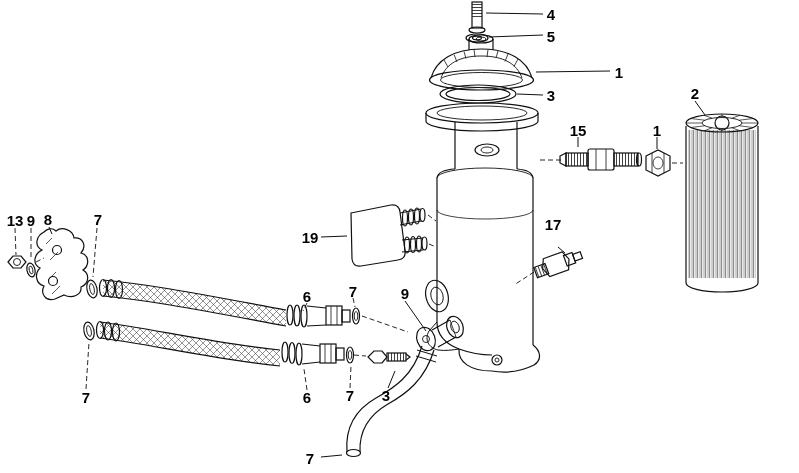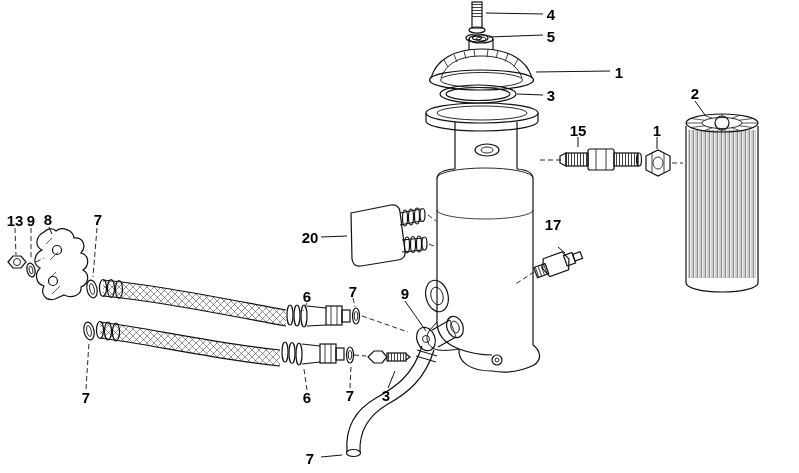--- a/index.html
+++ b/index.html
@@ -237,21 +237,21 @@
     </g>
   </svg>
 
   <div class="part-label" style="left:551px;top:14px">4</div>
   <div class="part-label" style="left:551px;top:36px">5</div>
   <div class="part-label" style="left:619px;top:72px">1</div>
   <div class="part-label" style="left:551px;top:95px">3</div>
   <div class="part-label" style="left:695px;top:93px">2</div>
   <div class="part-label" style="left:578px;top:130px">15</div>
   <div class="part-label" style="left:657px;top:130px">1</div>
-  <div class="part-label" style="left:310px;top:237px">20</div>
+  <div class="part-label" style="left:310px;top:237px">19</div>
   <div class="part-label" style="left:553px;top:224px">17</div>
   <div class="part-label" style="left:15px;top:220px">13</div>
   <div class="part-label" style="left:31px;top:220px">9</div>
   <div class="part-label" style="left:48px;top:219px">8</div>
   <div class="part-label" style="left:98px;top:219px">7</div>
   <div class="part-label" style="left:86px;top:397px">7</div>
   <div class="part-label" style="left:307px;top:296px">6</div>
   <div class="part-label" style="left:353px;top:291px">7</div>
   <div class="part-label" style="left:405px;top:293px">9</div>
   <div class="part-label" style="left:307px;top:397px">6</div>

